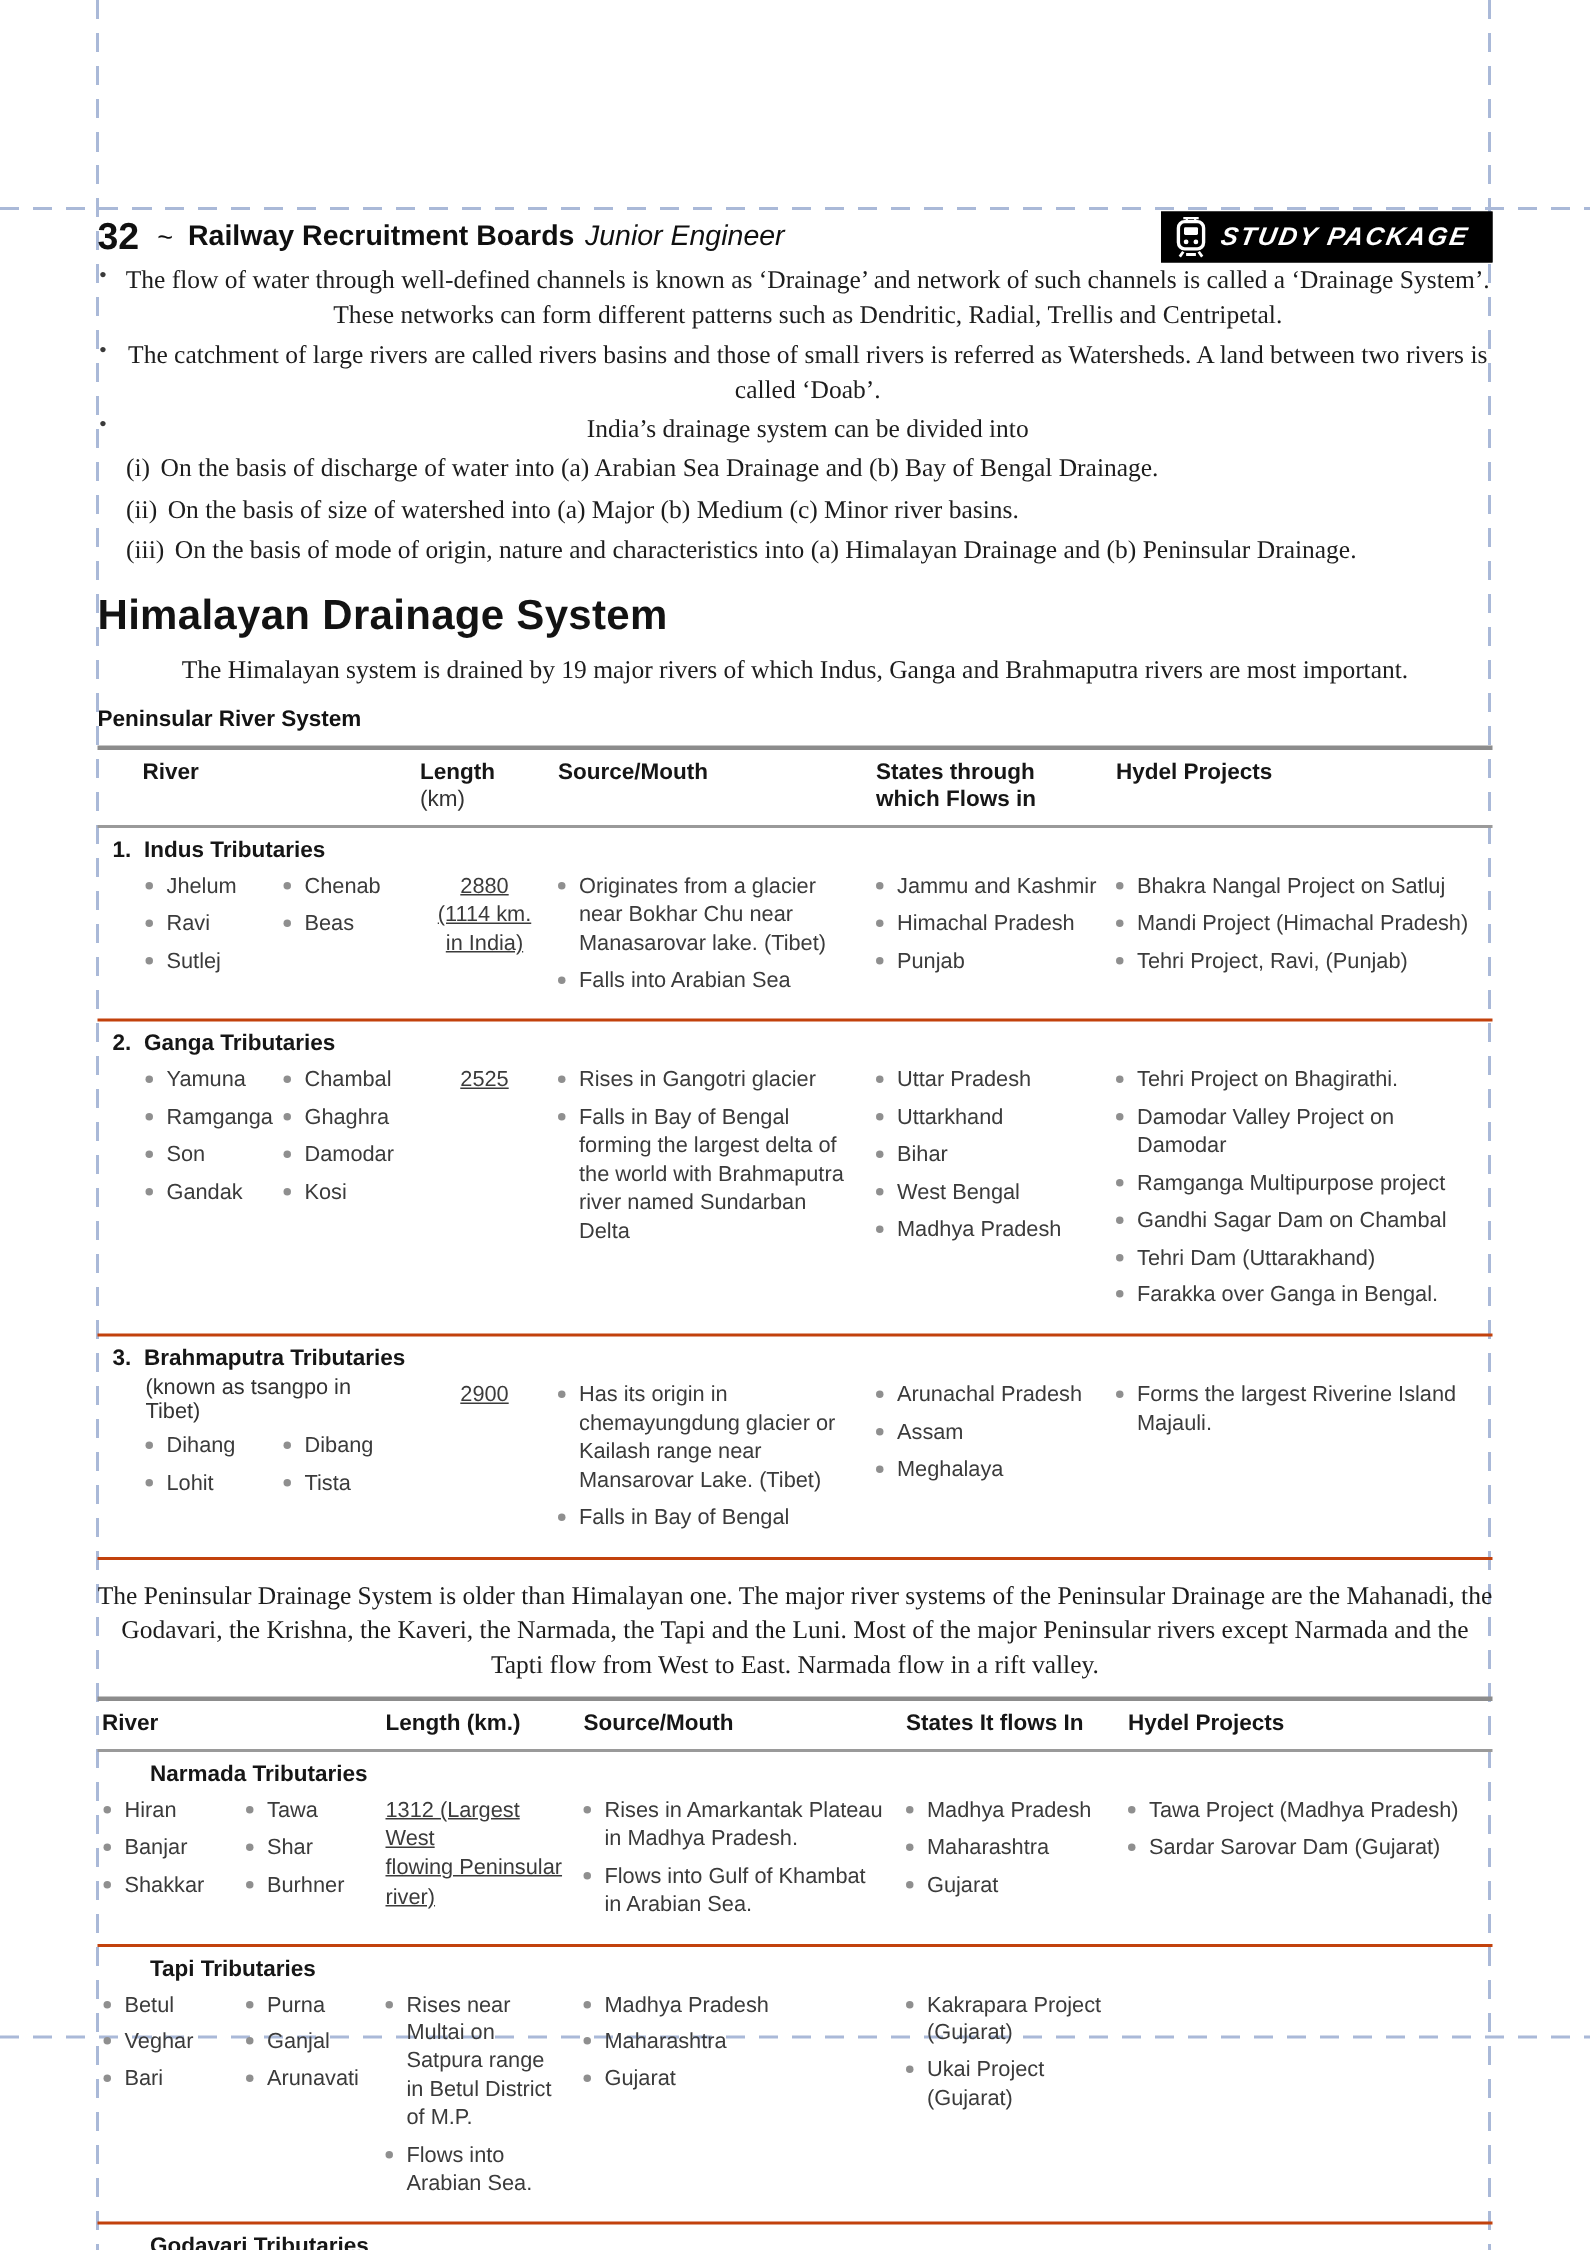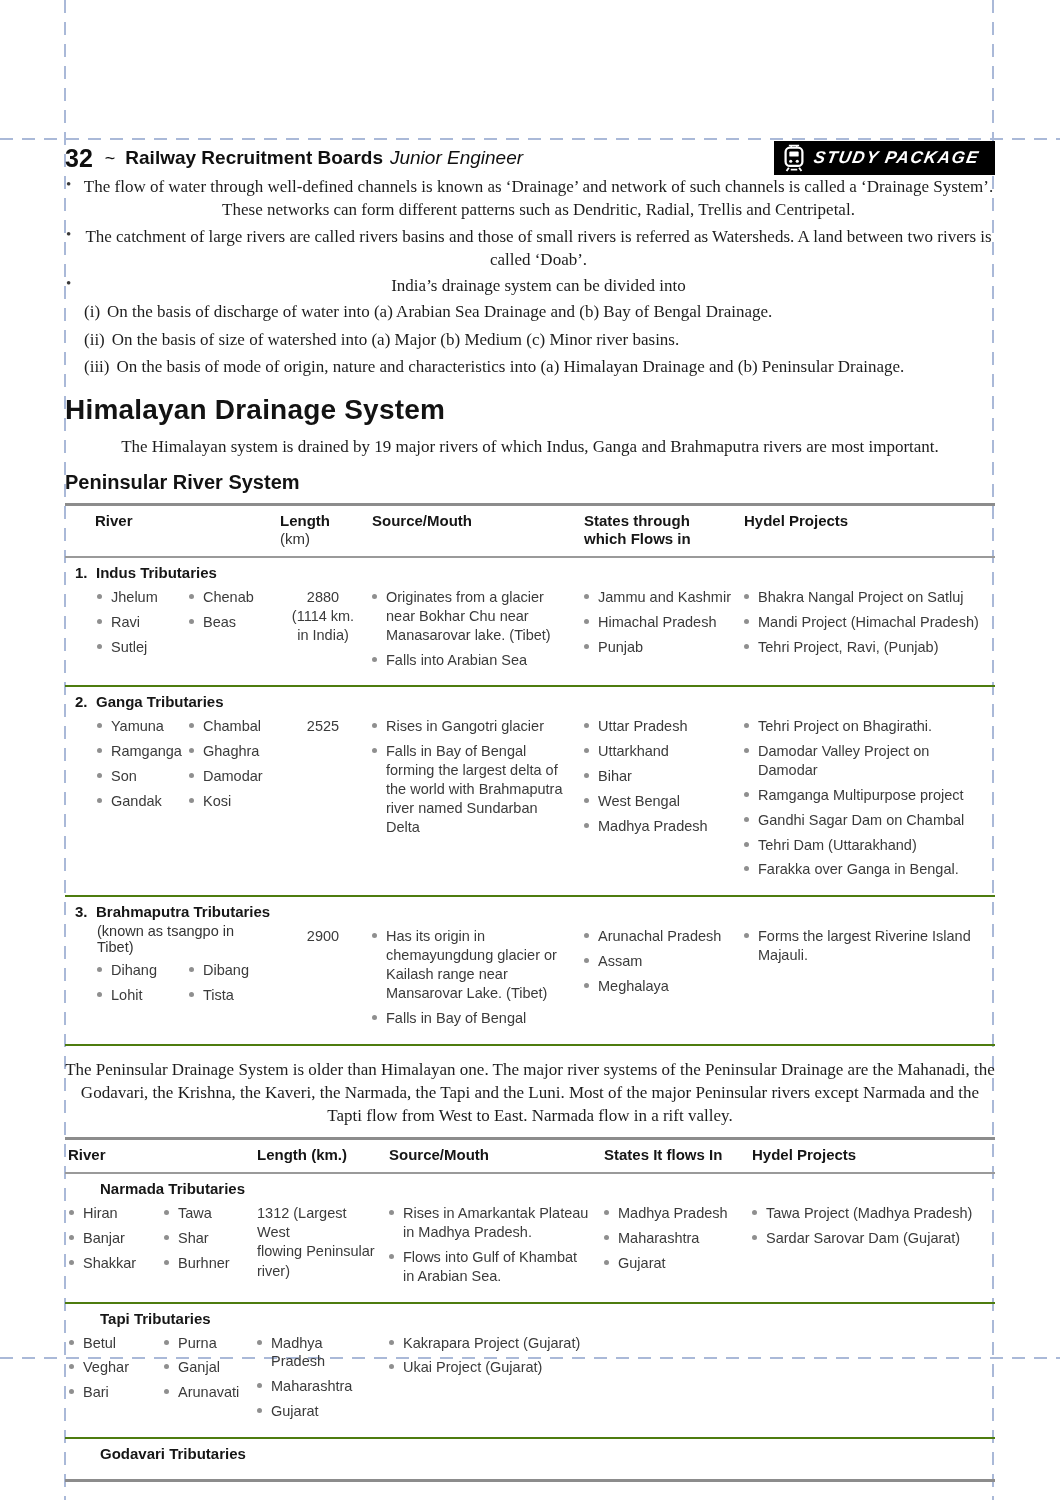--- a/index.html
+++ b/index.html
@@ -23,55 +23,55 @@
   .brand  { font-size:19px; font-weight:bold; color:#101010; }
   .brand-it { font-size:19px; font-style:italic; color:#101010; margin-left:7px; font-weight:normal; }
   .logo { margin-left:auto; background:#000; height:34px; display:flex; align-items:center;
           padding:2px 14px 2px 6px; border:2px solid #000; }
   .logo-icon { width:24px; height:28px; margin-right:8px; flex:0 0 auto; }
   .logo-text { color:#fff; font-weight:bold; font-style:italic; font-size:17px;
                letter-spacing:1.5px; transform:skewX(-10deg); white-space:nowrap; }
 
   .h1 { font-size:28px; font-weight:bold; color:#131313; letter-spacing:.2px; margin:26px 0 9px; }
   .h1b{ margin-top:16px; }
-  .h2 { font-size:20px; font-weight:bold; color:#131313; margin:12px 0 9px; }
+  .h2 { font-size:15px; font-weight:bold; color:#131313; margin:12px 0 9px; }
 
   .serif { font-family:"Liberation Serif", serif; font-size:17px; line-height:1.37; color:#1d1d1d;text-align:center; }
   .ibullet { position:relative; padding-left:17px; margin-bottom:3px; }
   .ibullet::before { content:"\2022"; position:absolute; left:1px; top:-1px; color:#3a3a3a; font-size:15px; }
   .numitem { display:flex; padding-left:19px; margin-bottom:4px; }
   .num { white-space:nowrap; margin-right:7px; }
 
   
   .t { width:100%; font-size:14.5px; color:#3b3b3b; margin-top:4px; }
   .trow { display:grid; }
   #table1 .trow { grid-template-columns:215px 92px 212px 160px 1fr; }
   #table2 .trow { grid-template-columns:192px 132px 215px 148px 1fr; }
   .thead { font-weight:bold; color:#161616; font-size:15px; border-top:3px solid #8c8c8c;
            border-bottom:2px solid #9a9a9a; padding:6px 0 7px; line-height:1.25; }
   #table1 .thead .cell:first-child { padding-left:30px; }
   #table2 .thead .cell:first-child { padding-left:3px; }
   .hdr-light { font-weight:normal; color:#333; }
-  .trow-body { border-bottom:2px solid #4d7c0f; padding:6px 0 10px; }
+  .trow-body { border-bottom:2px solid #c2410c; padding:6px 0 10px; }
   #table2 .trow-body:last-child { border-bottom:3px solid #8c8c8c; }
   .row-title { font-weight:bold; color:#161616; font-size:15px; margin-bottom:7px; }
   #table1 .row-title { padding-left:10px; }
   #table2 .row-title { padding-left:3px;margin-left:32px; }
   .row-num { display:inline-block; width:21px; }
   .row-note { margin:-4px 0 6px; color:#333; }
   #table1 .row-note { padding-left:32px; }
   .cell { padding-right:12px; }
   .trib-grid { display:grid; grid-template-columns:92px auto; align-content:start; }
   #table1 .trib-grid { padding-left:32px; }
   #table2 .trib-grid { padding-left:4px; grid-template-columns:95px auto; }
   .li { position:relative; padding-left:14px; margin-bottom:6px; line-height:1.3; }
   .dot { position:absolute; left:0; top:6px; width:5px; height:5px; border-radius:50%;
          background:#8f8f8f; }
   .col-length.c-center { text-align:center; }
-  .col-length { line-height:1.32; padding-right:6px; }
+  .col-length { line-height:1.32; padding-right:6px;text-decoration:underline; }
   .len-line { line-height:1.32; }
   .midpara { margin:12px 0 10px; }
 </style>
 </head>
 <body>
 
 <div class="page">
 
   <div class="trim v" style="left:64px;"></div>
   <div class="trim v" style="left:992px;"></div>
@@ -281,20 +281,24 @@
             <div class="cell col-river">
               <div class="trib-grid">
                 <div class="li"><span class="dot"></span><span class="li-text">Betul</span></div>
                 <div class="li"><span class="dot"></span><span class="li-text">Purna</span></div>
                 <div class="li"><span class="dot"></span><span class="li-text">Veghar</span></div>
                 <div class="li"><span class="dot"></span><span class="li-text">Ganjal</span></div>
                 <div class="li"><span class="dot"></span><span class="li-text">Bari</span></div>
                 <div class="li"><span class="dot"></span><span class="li-text">Arunavati</span></div>
               </div>
             </div>
+            <div class="cell cell-list col-source">
+              <div class="li"><span class="dot"></span><span class="li-text">Rises near Multai on Satpura range in Betul District of M.P.</span></div>
+              <div class="li"><span class="dot"></span><span class="li-text">Flows into Arabian Sea.</span></div>
+            </div>
             <div class="cell cell-list col-states">
               <div class="li"><span class="dot"></span><span class="li-text">Madhya Pradesh</span></div>
               <div class="li"><span class="dot"></span><span class="li-text">Maharashtra</span></div>
               <div class="li"><span class="dot"></span><span class="li-text">Gujarat</span></div>
             </div>
             <div class="cell cell-list col-hydel">
               <div class="li"><span class="dot"></span><span class="li-text">Kakrapara Project (Gujarat)</span></div>
               <div class="li"><span class="dot"></span><span class="li-text">Ukai Project (Gujarat)</span></div>
             </div>
           </div>

